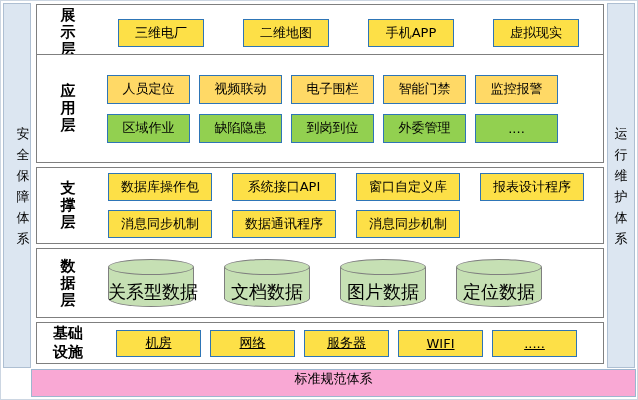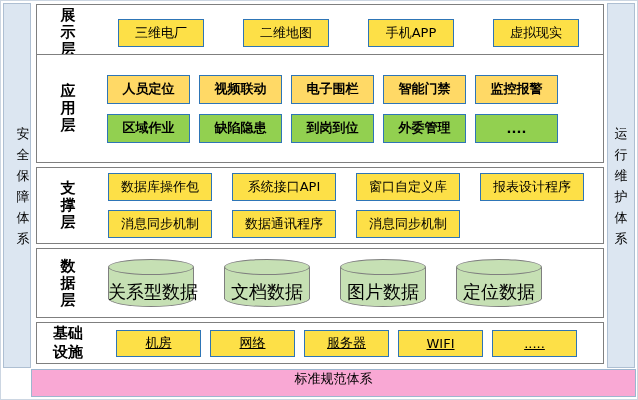--- a/index.html
+++ b/index.html
@@ -29,21 +29,21 @@
   .yellow { background:#ffd966; }
   .green  { background:#92d050; }
 
   
   #layer-display { top:3px; height:57px;padding-left:40px; }
   #layer-display .rows { left:81px; }
   #layer-display .item { width:86px; height:28px; }
   #layer-display .row { gap:39px; }
 
   #layer-app { top:53px; height:109px; }
-  #layer-app .rows { left:70px; gap:10px;font-weight:bold; }
+  #layer-app .rows { left:70px; gap:10px; }
   #layer-app .item { width:83px; height:29px; }
   #layer-app .row { gap:9px; }
 
   #layer-support { top:166px; height:77px; }
   #layer-support .rows { left:71px; gap:9px; }
   #layer-support .item { width:104px; height:28px; }
   #layer-support .row { gap:20px; }
 
   #layer-data { top:247px; height:70px; }
   #layer-data .rows { left:71px; }

